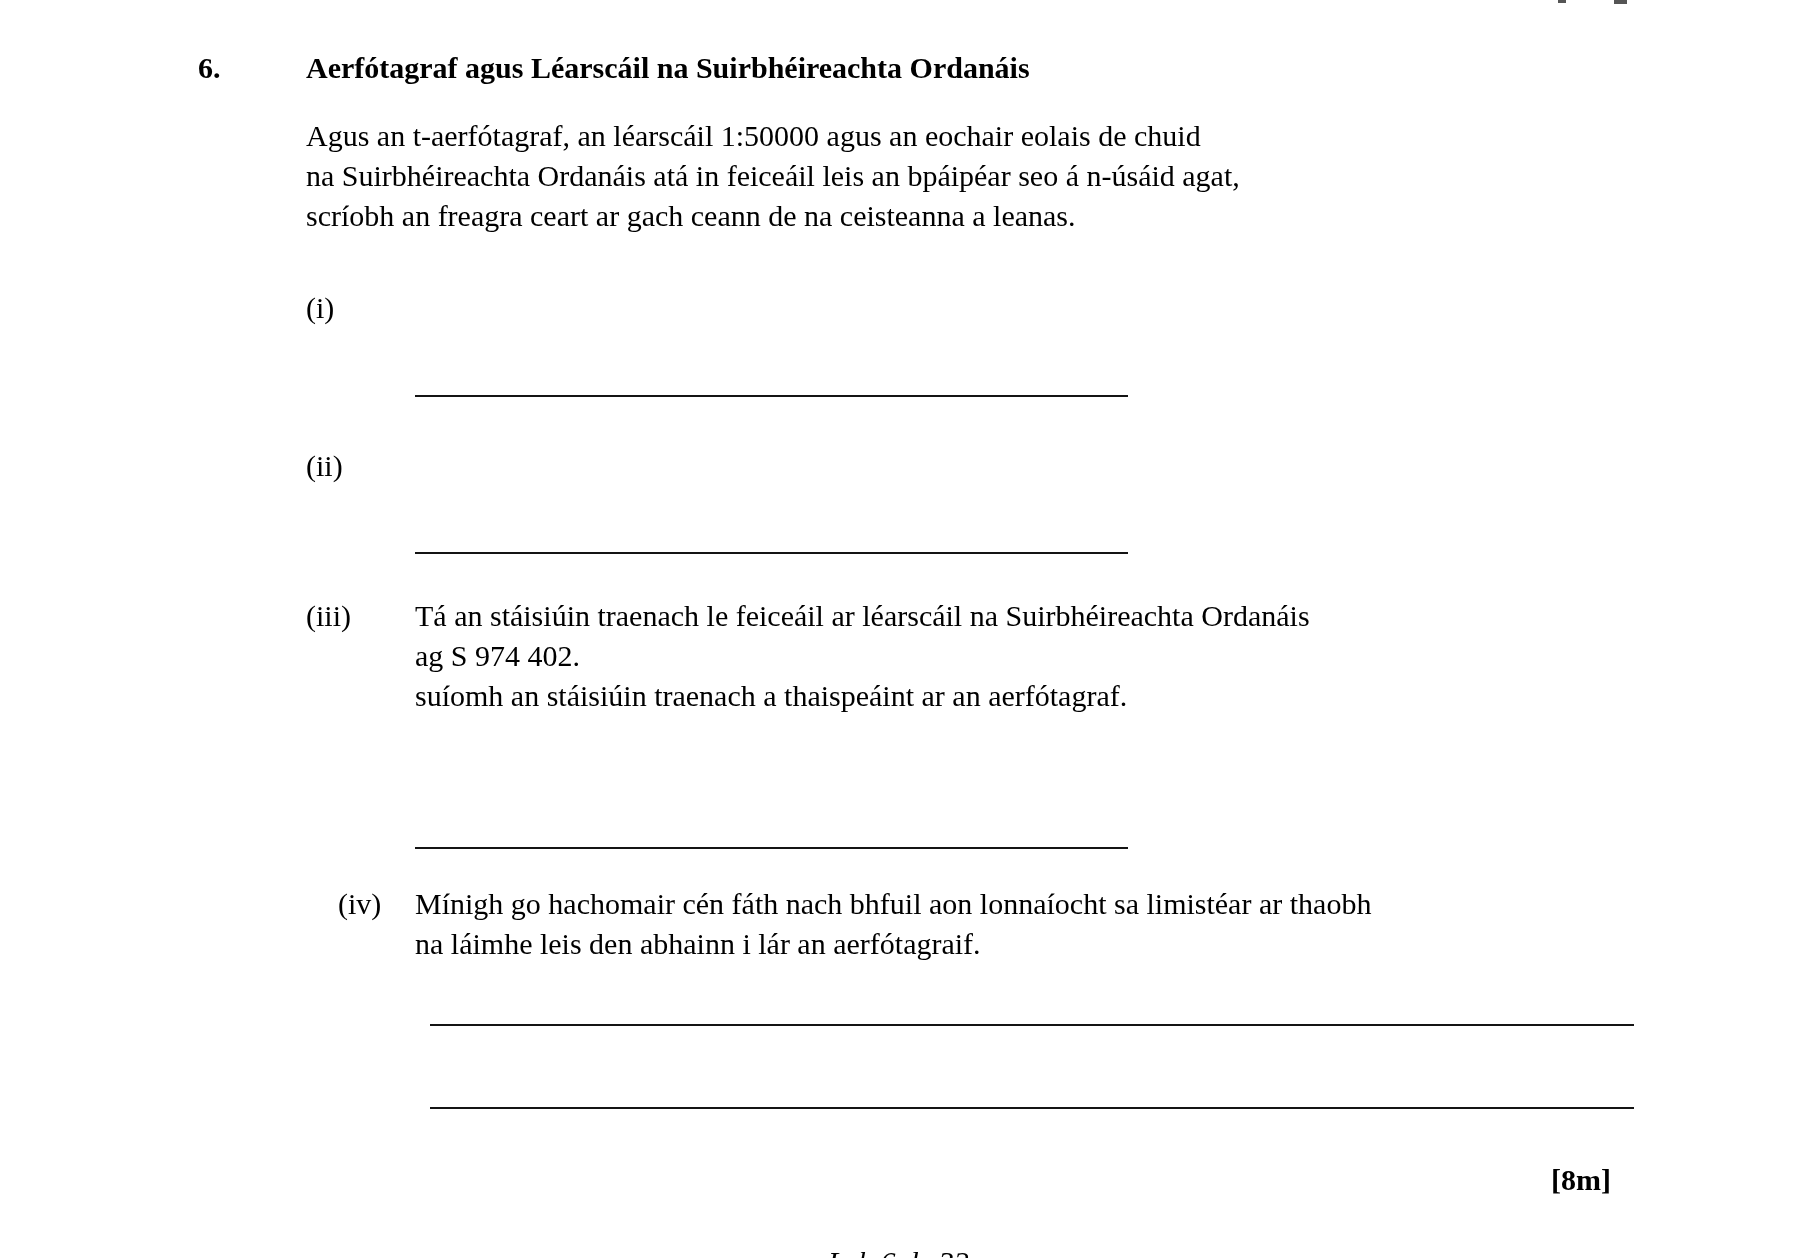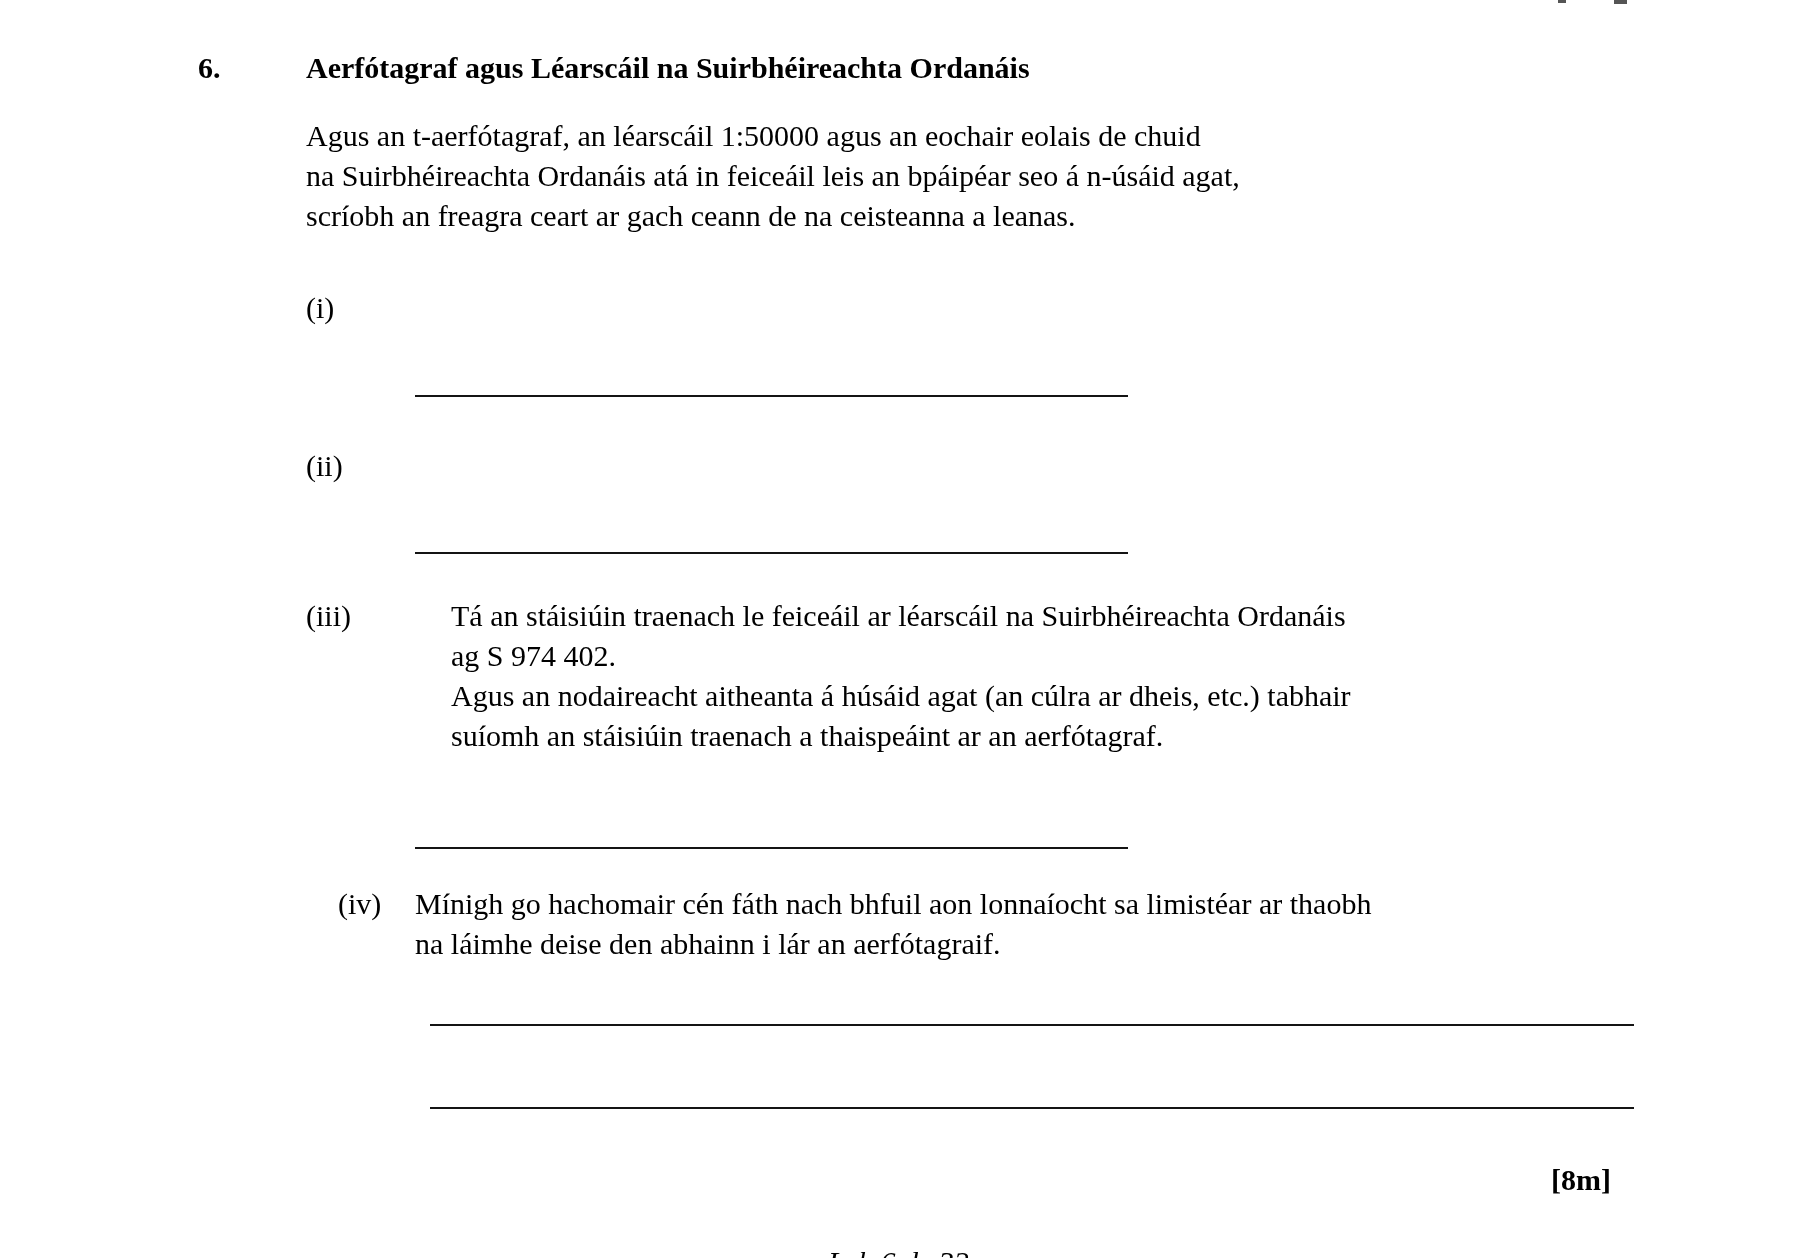--- a/index.html
+++ b/index.html
@@ -44,32 +44,31 @@
     <div class="t30">scríobh an freagra ceart ar gach ceann de na ceisteanna a leanas.</div>
   </div>
 
   <div class="abs t30 qnum" style="left:306px; top:288px;">(i)</div>
   <div class="answer-line" style="left:415px; top:395px; width:713px;"></div>
 
   <div class="abs t30 qnum" style="left:306px; top:446px;">(ii)</div>
   <div class="answer-line" style="left:415px; top:552px; width:713px;"></div>
 
   <div class="abs t30 qnum" style="left:306px; top:596px;">(iii)</div>
-  <div class="abs" style="left:415px; top:596px;margin-left:36px;">
+  <div class="abs" style="left:415px; top:596px;">
     <div class="t30">Tá an stáisiúin traenach le feiceáil ar léarscáil na Suirbhéireachta Ordanáis</div>
     <div class="t30">ag S 974 402.</div>
-    <div class="t30">Agus an nodaireacht aitheanta á húsáid agat (an cúlra ar dheis, etc.) tabhair</div>
     <div class="t30">suíomh an stáisiúin traenach a thaispeáint ar an aerfótagraf.</div>
   </div>
   <div class="answer-line" style="left:415px; top:847px; width:713px;"></div>
 
   <div class="abs t30 qnum" style="left:306px; top:884px;margin-left:32px;">(iv)</div>
   <div class="abs" style="left:415px; top:884px;">
     <div class="t30">Mínigh go hachomair cén fáth nach bhfuil aon lonnaíocht sa limistéar ar thaobh</div>
-    <div class="t30">na láimhe deise den abhainn i lár an aerfótagraif.</div>
+    <div class="t30">na láimhe leis den abhainn i lár an aerfótagraif.</div>
   </div>
   <div class="answer-line" style="left:430px; top:1024px; width:1204px;"></div>
   <div class="answer-line" style="left:430px; top:1107px; width:1204px;"></div>
 
   <div class="abs t30 bold" style="left:1551px; top:1160px;">[8m]</div>
 
   <div class="abs t30 italic" style="left:828px; top:1242px;">Lch 6 de 32</div>
 
 </div>
 

